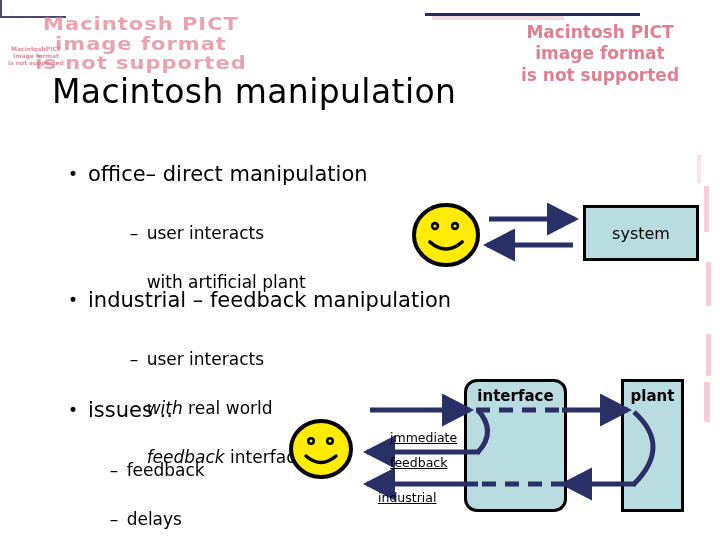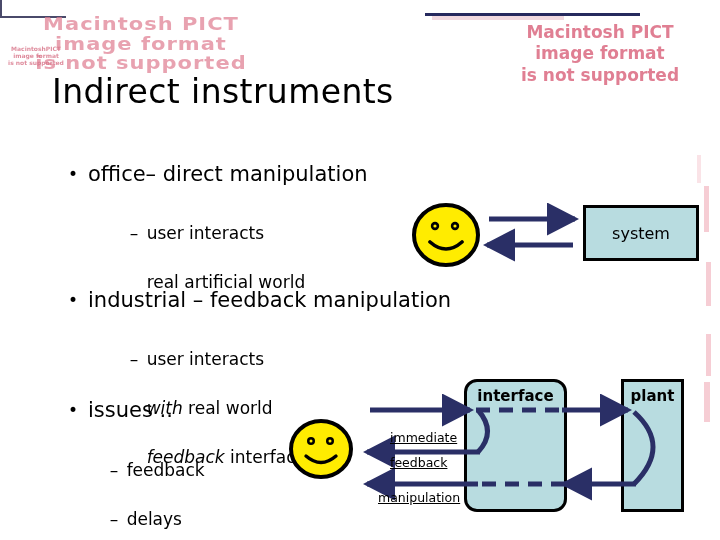--- a/index.html
+++ b/index.html
@@ -226,28 +226,28 @@
   <div class="rule" id="rule-top-faint"></div>
   <div id="corner-v"></div>
   <div id="corner-h"></div>
 
   <div class="smudge" style="left:704px; top:186px; width:5px; height:46px;"></div>
   <div class="smudge" style="left:706px; top:262px; width:5px; height:44px;"></div>
   <div class="smudge" style="left:706px; top:334px; width:5px; height:42px;"></div>
   <div class="smudge" style="left:704px; top:382px; width:6px; height:40px;"></div>
   <div class="smudge" style="left:697px; top:155px; width:4px; height:28px; opacity:.3;"></div>
 
-  <div id="title">Indirect instruments</div>
+  <div id="title">Macintosh manipulation</div>
 
   <div class="bullet-l1" style="left:60px; top:162px;">
     <span class="dot">•</span><span>office– direct manipulation</span>
   </div>
   <div class="bullet-l2" style="left:108px; top:196px;">
     <span class="dash">–</span><span>user interacts</span><br>
-    <span class="dash"></span><span>real artificial world</span>
+    <span class="dash"></span><span>with artificial plant</span>
   </div>
 
   <div class="bullet-l1" style="left:60px; top:288px;">
     <span class="dot">•</span><span>industrial – feedback manipulation</span>
   </div>
   <div class="bullet-l2" style="left:108px; top:322px;">
     <span class="dash">–</span><span>user interacts</span><br>
     <span class="dash"></span><i>with</i><span> real world</span><br>
     <span class="dash"></span><i>feedback</i><span> interface</span>
   </div>
@@ -321,15 +321,15 @@
 
     <line x1="636" y1="484" x2="564" y2="484" stroke="#2a2f66" stroke-width="5" marker-end="url(#ah-l)"></line>
 
     <line x1="565" y1="484" x2="478" y2="484" stroke="#2a2f66" stroke-width="5" stroke-dasharray="14 9"></line>
 
     <line x1="478" y1="484" x2="367" y2="484" stroke="#2a2f66" stroke-width="5" marker-end="url(#ah-l)"></line>
   </svg>
 
   <div class="diag-label" id="lbl-immediate">immediate</div>
   <div class="diag-label" id="lbl-feedback">feedback</div>
-  <div class="diag-label" id="lbl-instruments">manipulation</div>
+  <div class="diag-label" id="lbl-instruments">industrial</div>
 
 </div>
 
 </body></html>

